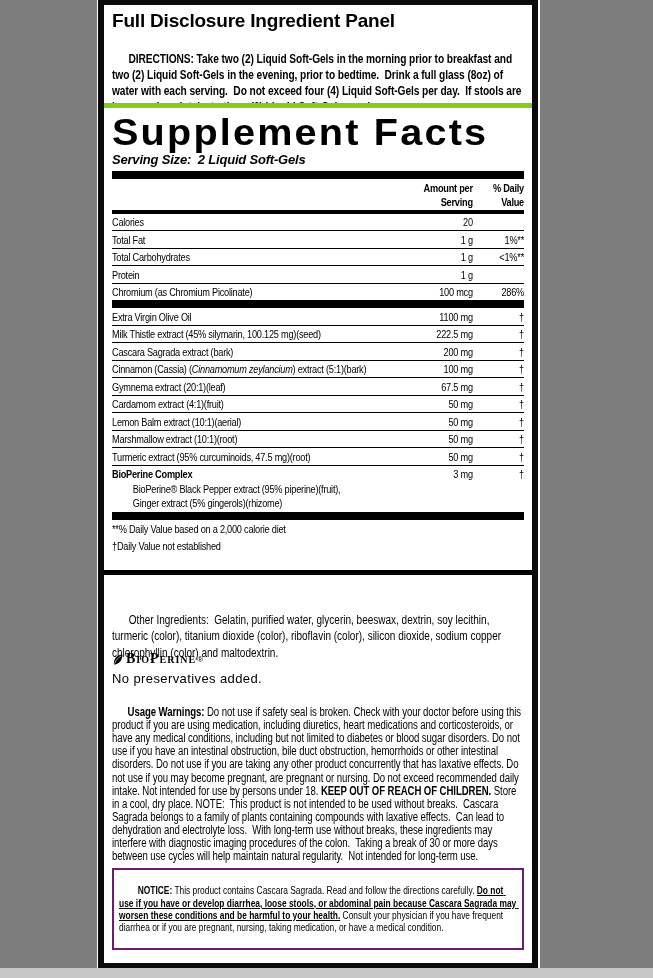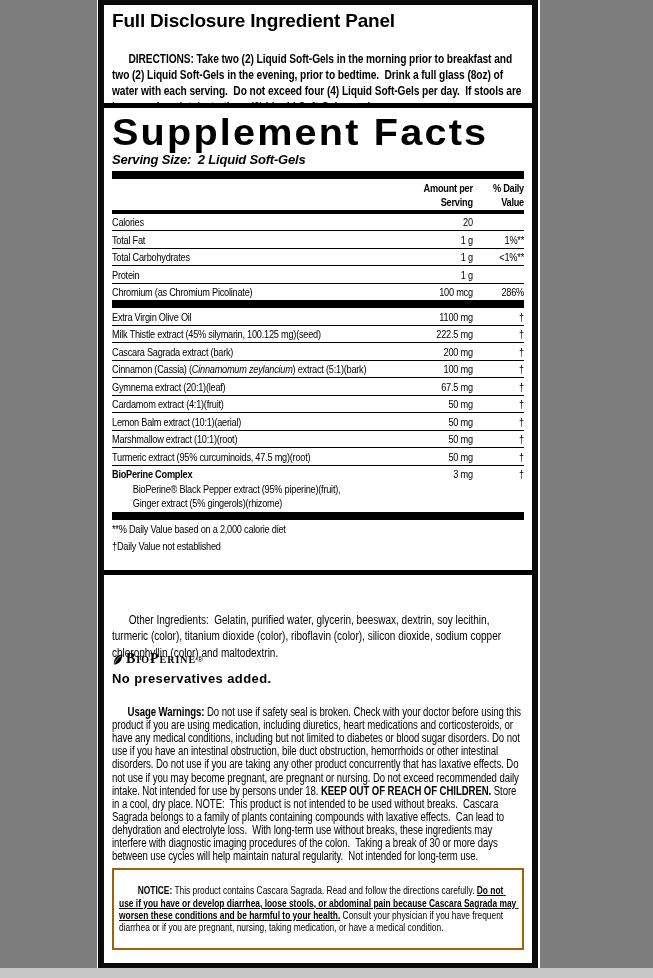--- a/index.html
+++ b/index.html
@@ -9,21 +9,21 @@
     font-family:"Liberation Sans", sans-serif;color:#000;
   }
   .bottom-strip{position:absolute;left:0;top:968px;width:653px;height:10px;background:#c6c6c6;}
   .label{
     position:absolute;left:98px;top:0;width:440px;height:968px;box-sizing:border-box;
     background:#fff;border:6px solid #0b0b0b;border-top-width:5px;border-bottom-width:5px;
     display:flex;flex-direction:column;
     box-shadow:2px 0 0 #fff, -1px 0 0 #fff;
   }
   .sec{box-sizing:border-box;padding:4px 8px;overflow:hidden;}
-  .sec1{height:103px;border-bottom:5px solid #000000;padding-top:5px;}
+  .sec1{height:103px;border-bottom:5px solid #84cc16;padding-top:5px;}
   .sec2{height:467px;border-bottom:5px solid #000000;}
   .sec3{flex:1;padding-top:20px;}
 
   
   .sq80{width:125%;transform:scaleX(.80);transform-origin:0 0;}
   .sq85{width:117.6%;transform:scaleX(.85);transform-origin:0 0;}
 
   .h-title{font-size:19px;font-weight:bold;letter-spacing:-.2px;margin:0 0 3px 0;}
   .directions{font-size:12px;font-weight:bold;line-height:16px;letter-spacing:-.1px;white-space:pre-wrap;}
 
@@ -46,25 +46,25 @@
   .subline{padding-left:26px;line-height:14px;}
   .foot{line-height:15px;margin-top:2px;white-space:pre-wrap;}
   .it{font-style:italic;}
 
   .other-ing{font-size:12.5px;line-height:16.5px;height:52px;white-space:pre-wrap;}
   .contains{font-size:13px;font-weight:bold;margin-top:3px;}
   .tm-line{margin-top:4px;font-size:12px;display:flex;align-items:center;}
   .bp-logo{font-family:"Liberation Serif", serif;font-variant:small-caps;font-weight:bold;
            font-size:14px;letter-spacing:1px;margin:0 1px 0 2px;}
   .bp-reg{font-size:8px;vertical-align:top;margin-right:2px;}
-  .nopres{font-size:13px;font-weight:bold;letter-spacing:.4px;margin-top:4px;}
+  .nopres{font-size:13px;font-weight:normal;letter-spacing:.4px;margin-top:4px;}
   .warnings{margin-top:7px;font-size:12px;line-height:13.1px;height:170px;overflow:hidden;
             letter-spacing:-.1px;white-space:pre-wrap;}
   .wbold{font-weight:bold;}
-  .notice-box{margin-top:5px;border:2px solid #a16207;padding:2px 5px;overflow:hidden;}
+  .notice-box{margin-top:5px;border:2px solid #701a75;padding:2px 5px;overflow:hidden;}
   .notice{font-size:10.5px;line-height:12.3px;white-space:pre-wrap;}
   .nbold{font-weight:bold;}
   .nboldul{font-weight:bold;text-decoration:underline;}
   .leaf{flex:0 0 auto;}
 </style>
 </head>
 <body>
 
 <div class="bottom-strip"></div>
 

